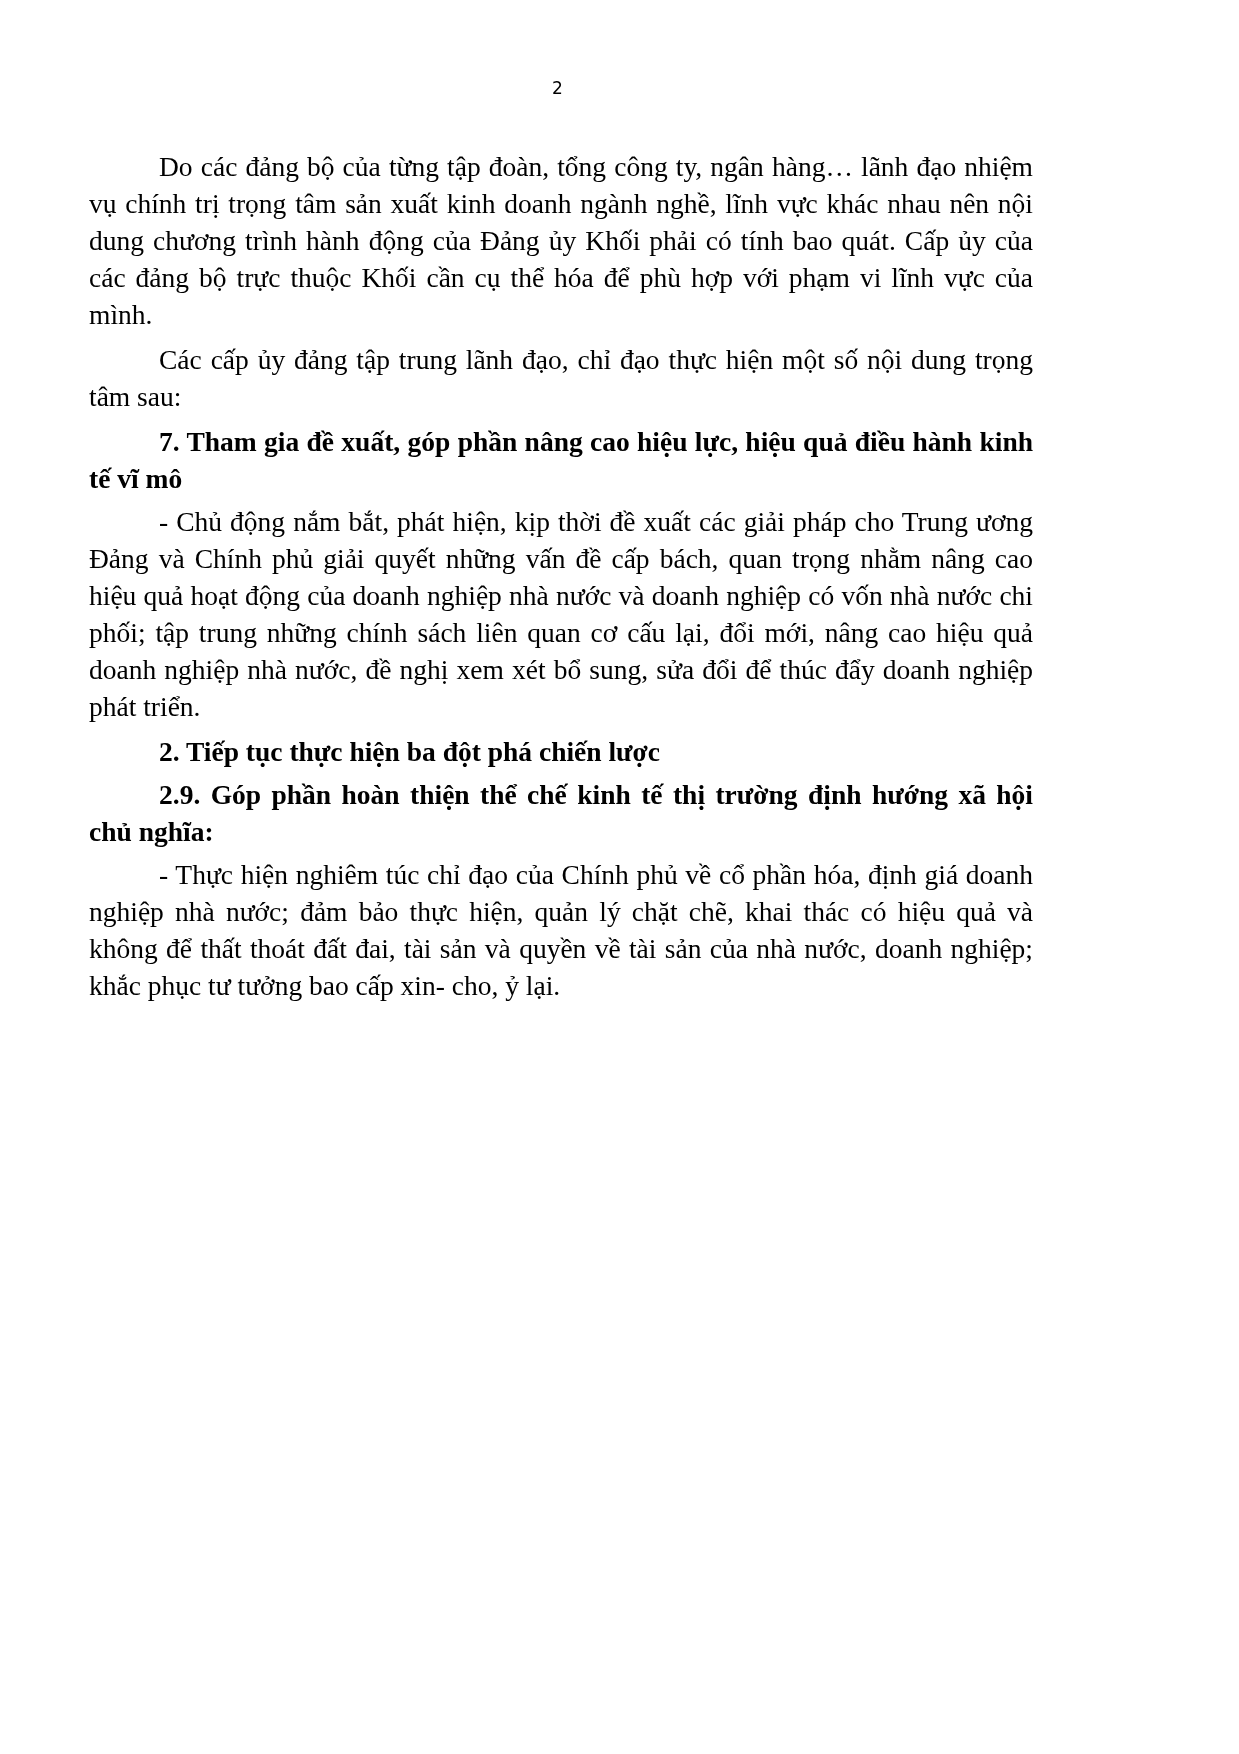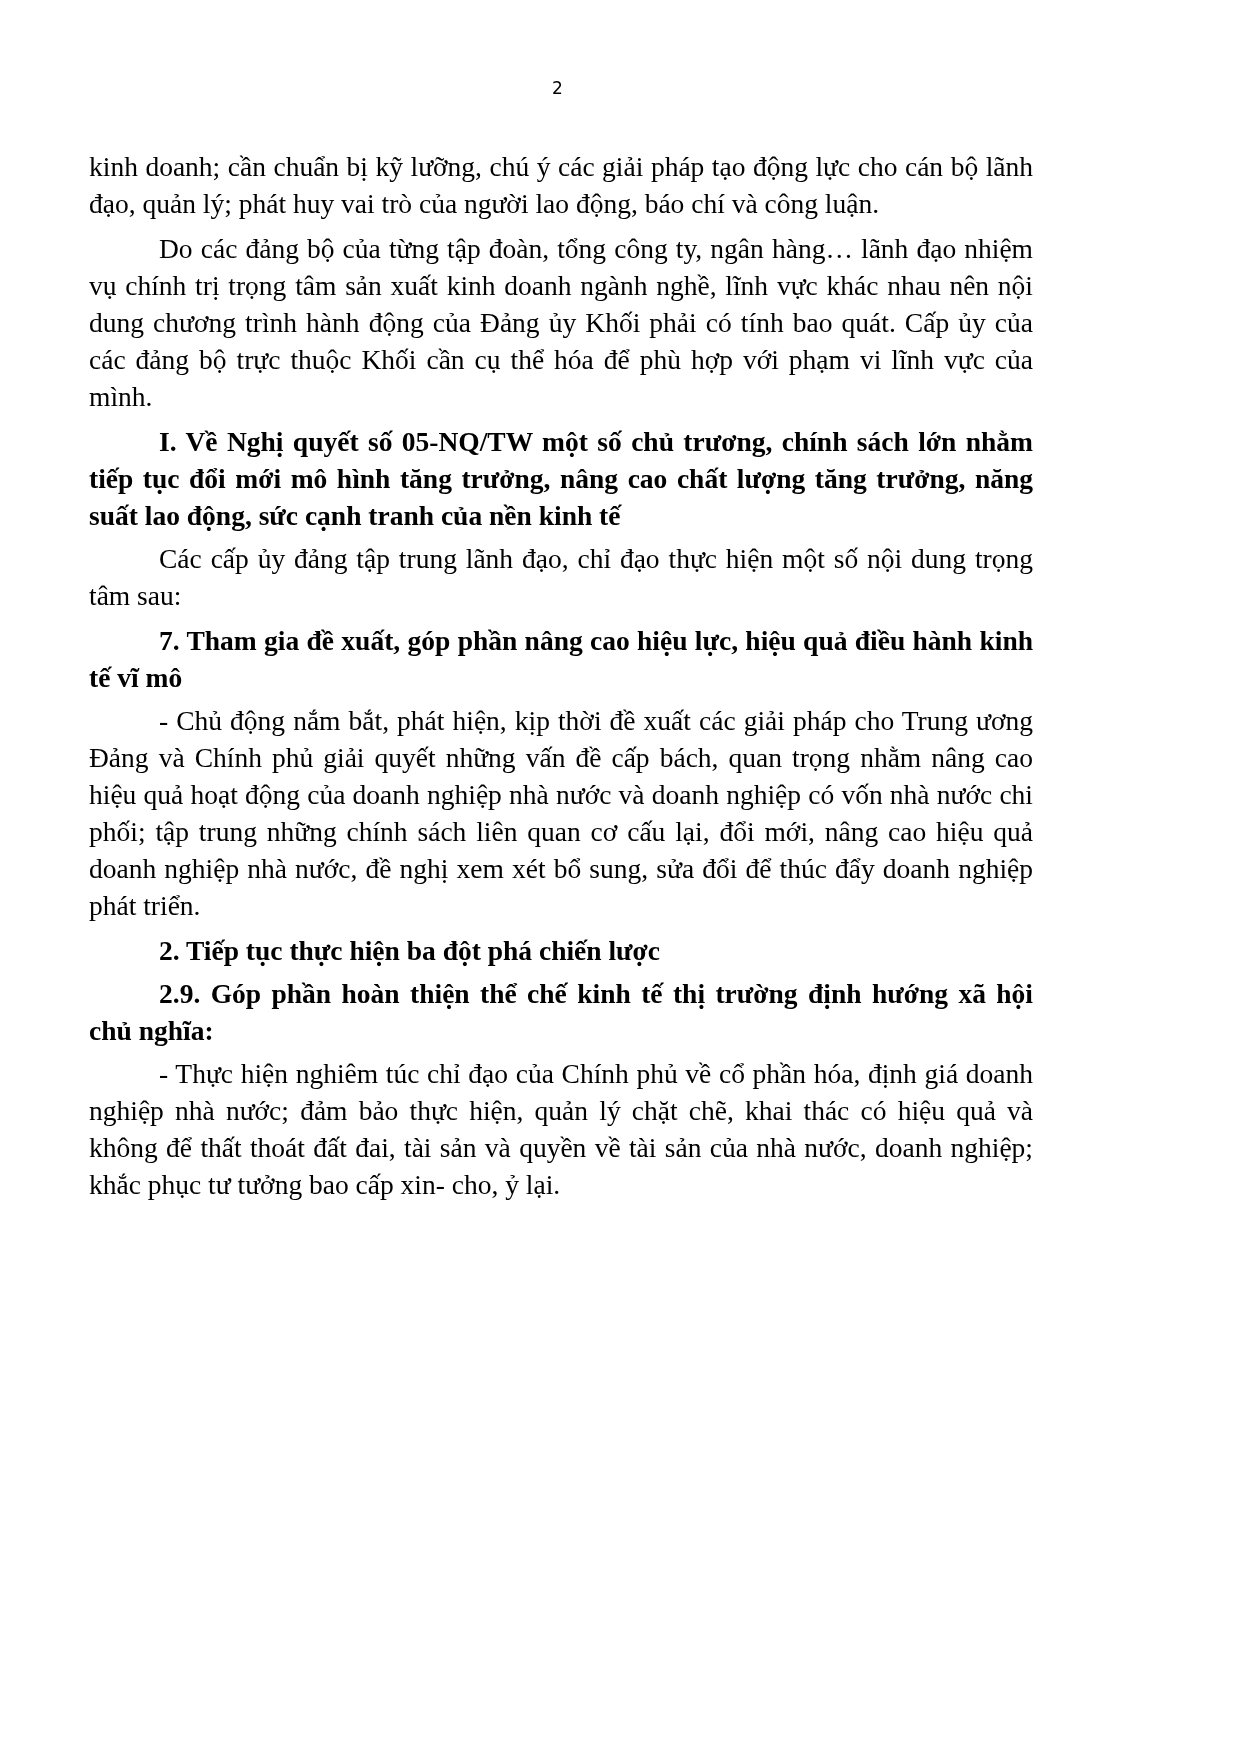--- a/index.html
+++ b/index.html
@@ -18,22 +18,20 @@
   .bold { font-weight: bold; }
   .italic { }
   .content p.h { margin-bottom: 6px; }
 </style>
 </head>
 <body>
 
 <div class="page-number">2</div>
 
 <div class="content">
-  <p>kinh doanh; cần chuẩn bị kỹ lưỡng, chú ý các giải pháp tạo động lực cho cán bộ lãnh đạo, quản lý; phát huy vai trò của người lao động, báo chí và công luận.</p>
   <p class="indent">Do các đảng bộ của từng tập đoàn, tổng công ty, ngân hàng… lãnh đạo nhiệm vụ chính trị trọng tâm sản xuất kinh doanh ngành nghề, lĩnh vực khác nhau nên nội dung chương trình hành động của Đảng ủy Khối phải có tính bao quát. Cấp ủy của các đảng bộ trực thuộc Khối cần cụ thể hóa để phù hợp với phạm vi lĩnh vực của mình.</p>
-  <p class="indent bold h">I. Về Nghị quyết số 05-NQ/TW một số chủ trương, chính sách lớn nhằm tiếp tục đổi mới mô hình tăng trưởng, nâng cao chất lượng tăng trưởng, năng suất lao động, sức cạnh tranh của nền kinh tế</p>
   <p class="indent italic">Các cấp ủy đảng tập trung lãnh đạo, chỉ đạo thực hiện một số nội dung trọng tâm sau:</p>
   <p class="indent bold h">7. Tham gia đề xuất, góp phần nâng cao hiệu lực, hiệu quả điều hành kinh tế vĩ mô</p>
   <p class="indent">- Chủ động nắm bắt, phát hiện, kịp thời đề xuất các giải pháp cho Trung ương Đảng và Chính phủ giải quyết những vấn đề cấp bách, quan trọng nhằm nâng cao hiệu quả hoạt động của doanh nghiệp nhà nước và doanh nghiệp có vốn nhà nước chi phối; tập trung những chính sách liên quan cơ cấu lại, đổi mới, nâng cao hiệu quả doanh nghiệp nhà nước, đề nghị xem xét bổ sung, sửa đổi để thúc đẩy doanh nghiệp phát triển.</p>
   <p class="indent bold h">2. Tiếp tục thực hiện ba đột phá chiến lược</p>
   <p class="indent bold italic h">2.9. Góp phần hoàn thiện thể chế kinh tế thị trường định hướng xã hội chủ nghĩa:</p>
   <p class="indent">- Thực hiện nghiêm túc chỉ đạo của Chính phủ về cổ phần hóa, định giá doanh nghiệp nhà nước; đảm bảo thực hiện, quản lý chặt chẽ, khai thác có hiệu quả và không để thất thoát đất đai, tài sản và quyền về tài sản của nhà nước, doanh nghiệp; khắc phục tư tưởng bao cấp xin- cho, ỷ lại.</p>
 </div>
 
 </body></html>

